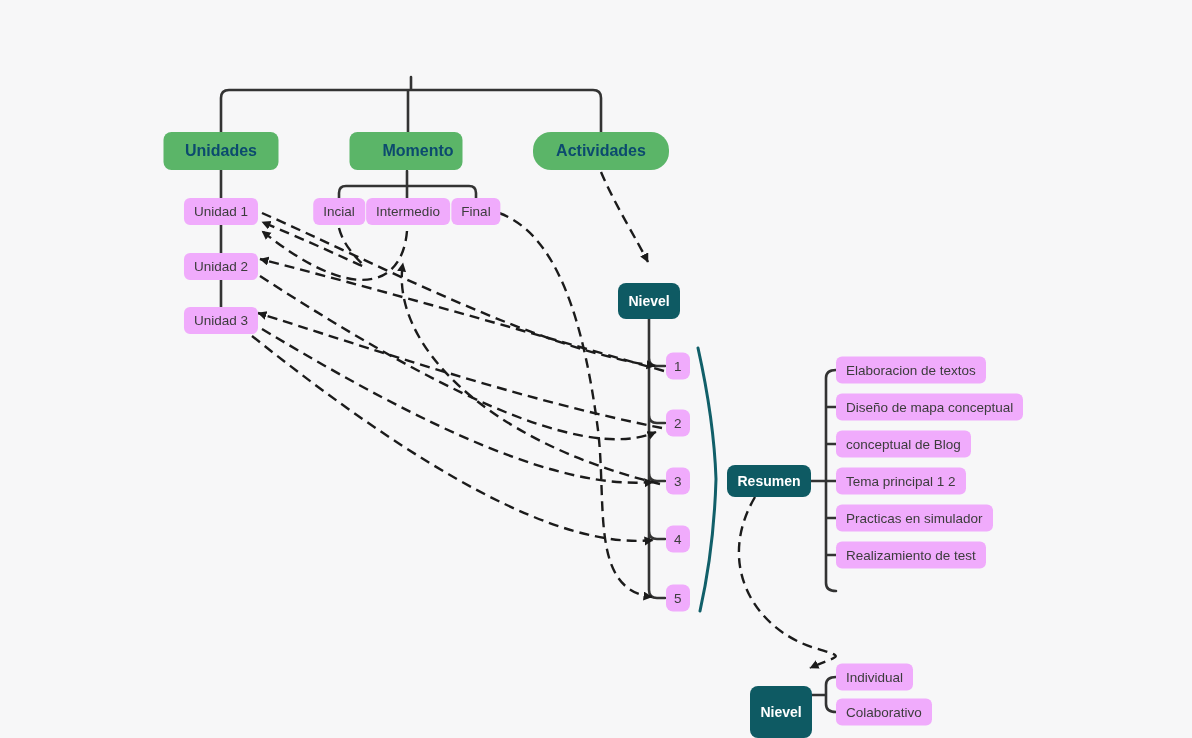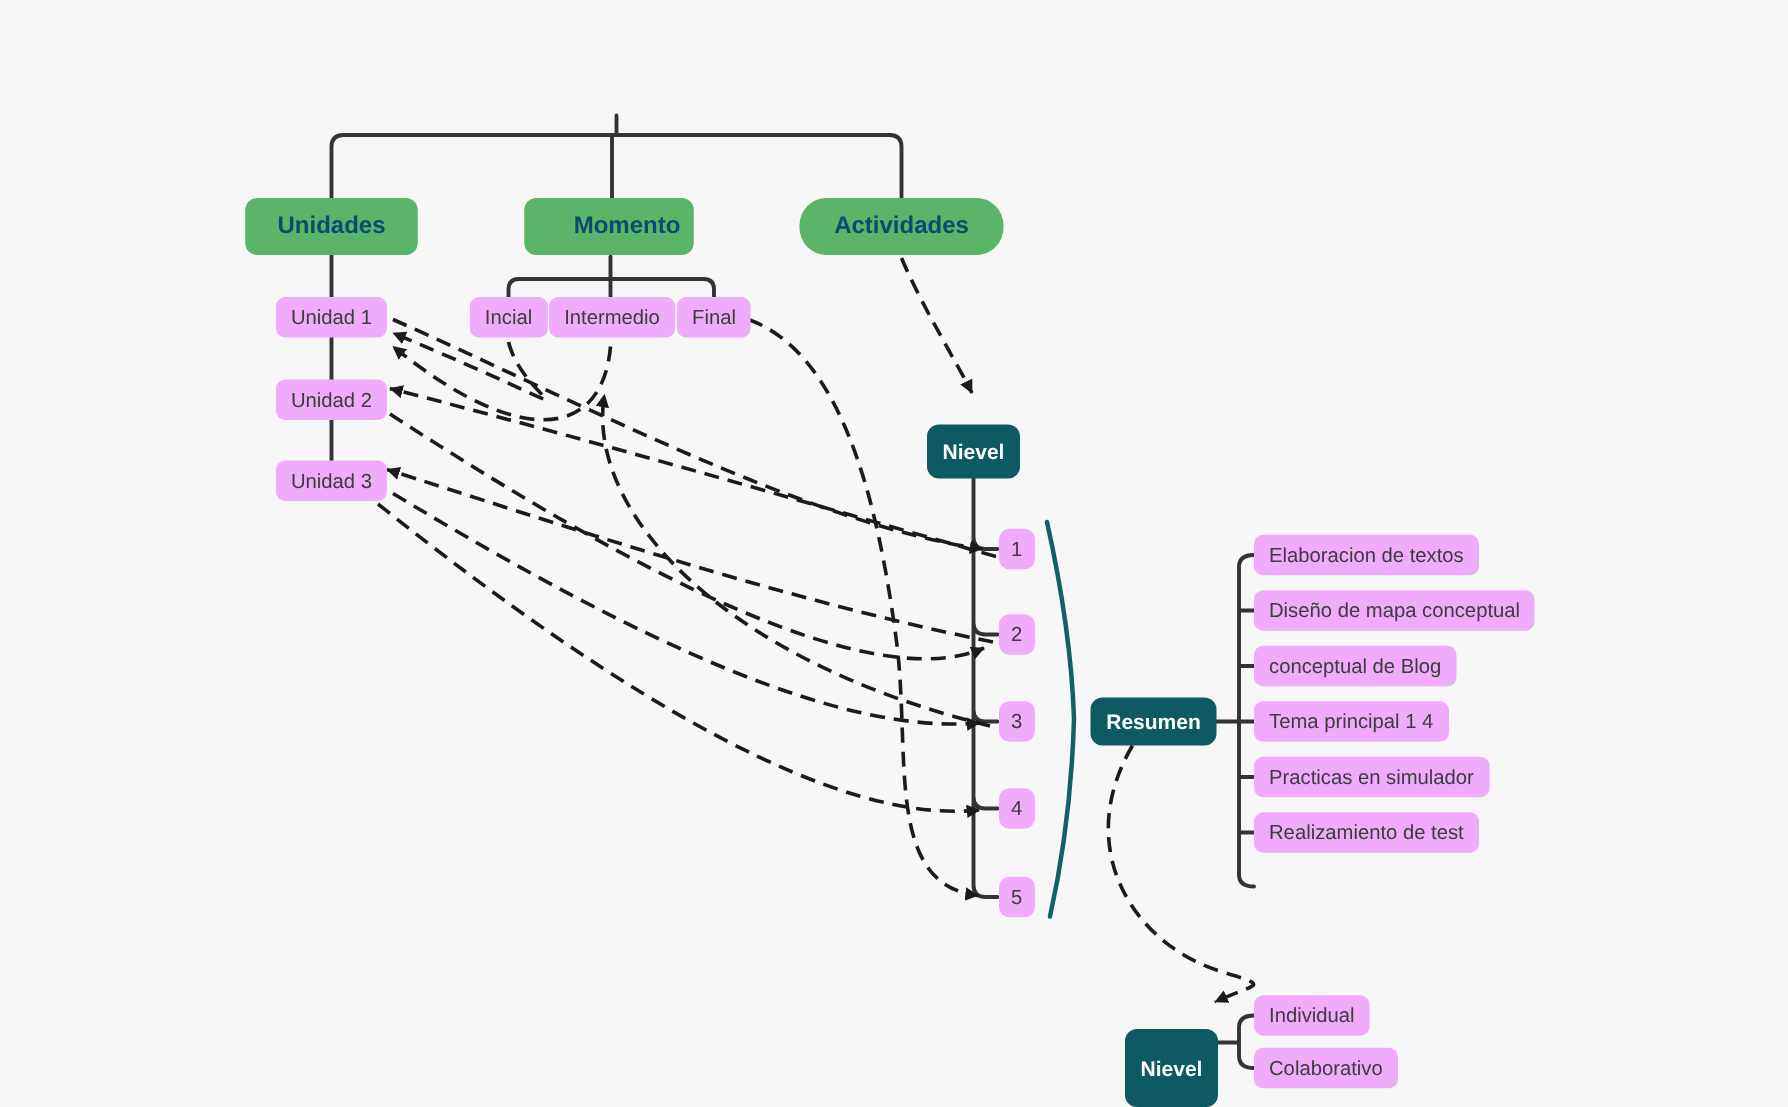--- a/index.html
+++ b/index.html
@@ -134,21 +134,21 @@
   <div class="node chip center-y" style="left:836px;top:370px;">
     <span>Elaboracion de textos</span>
   </div>
   <div class="node chip center-y" style="left:836px;top:407px;">
     <span>Diseño de mapa conceptual</span>
   </div>
   <div class="node chip center-y" style="left:836px;top:444px;">
     <span>conceptual de Blog</span>
   </div>
   <div class="node chip center-y" style="left:836px;top:481px;">
-    <span>Tema principal 1 4</span>
+    <span>Tema principal 1 2</span>
   </div>
   <div class="node chip center-y" style="left:836px;top:518px;">
     <span>Practicas en simulador</span>
   </div>
   <div class="node chip center-y" style="left:836px;top:555px;">
     <span>Realizamiento de test</span>
   </div>
 
   <div class="node teal-node" style="left:750px;top:686px;width:62px;height:52px;justify-content:center;">
     <span>Nievel</span>

